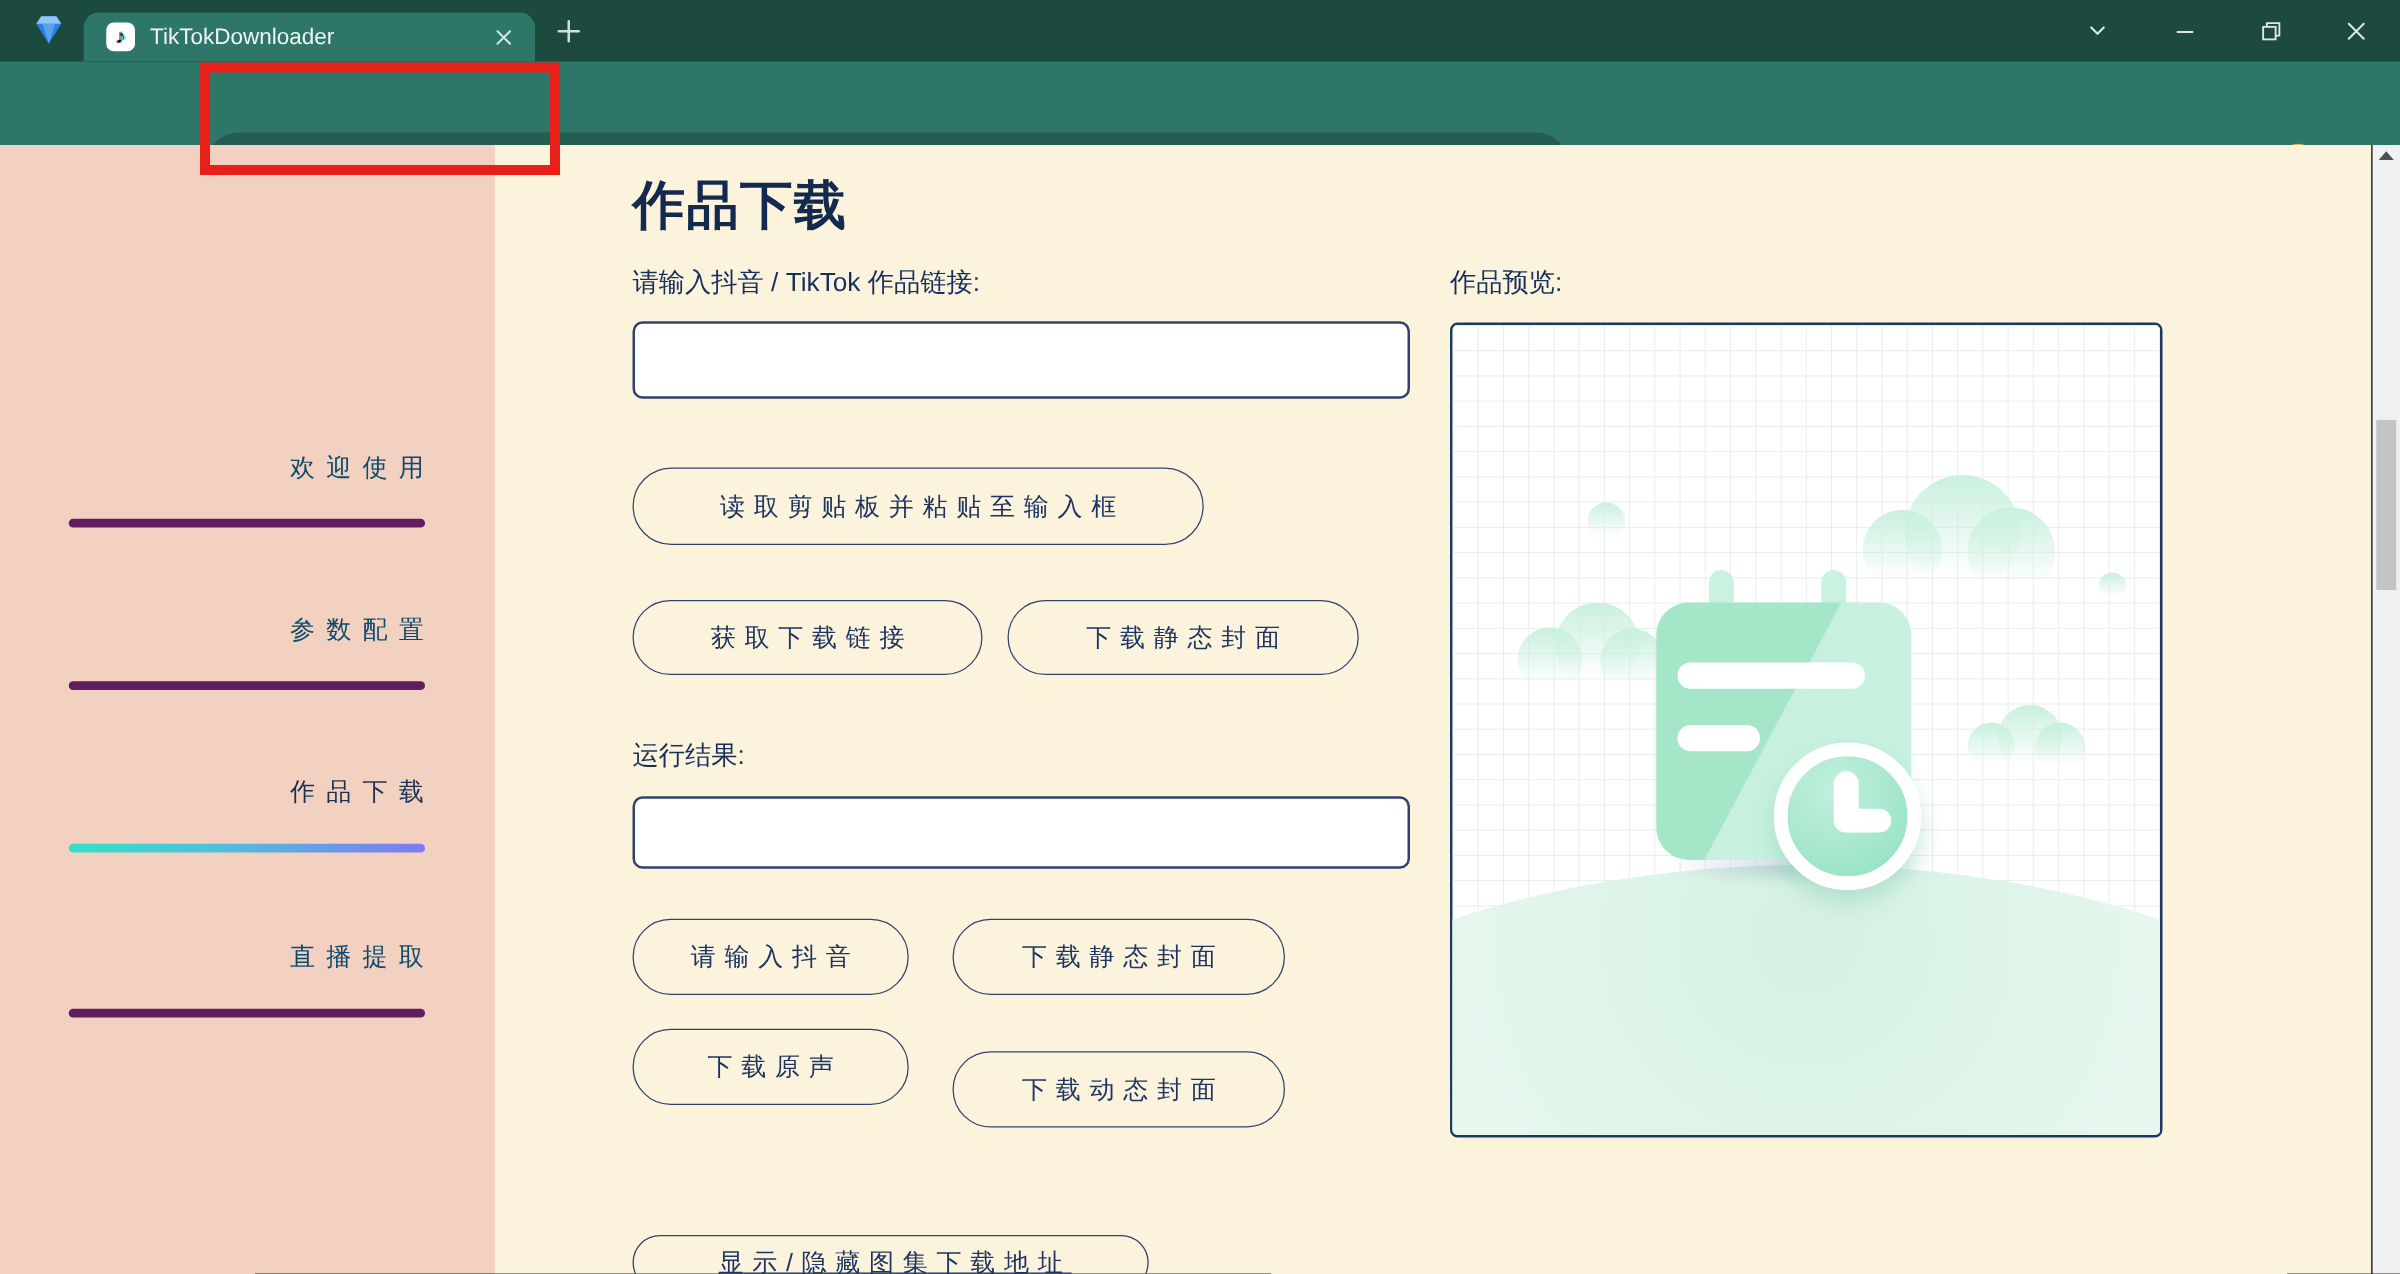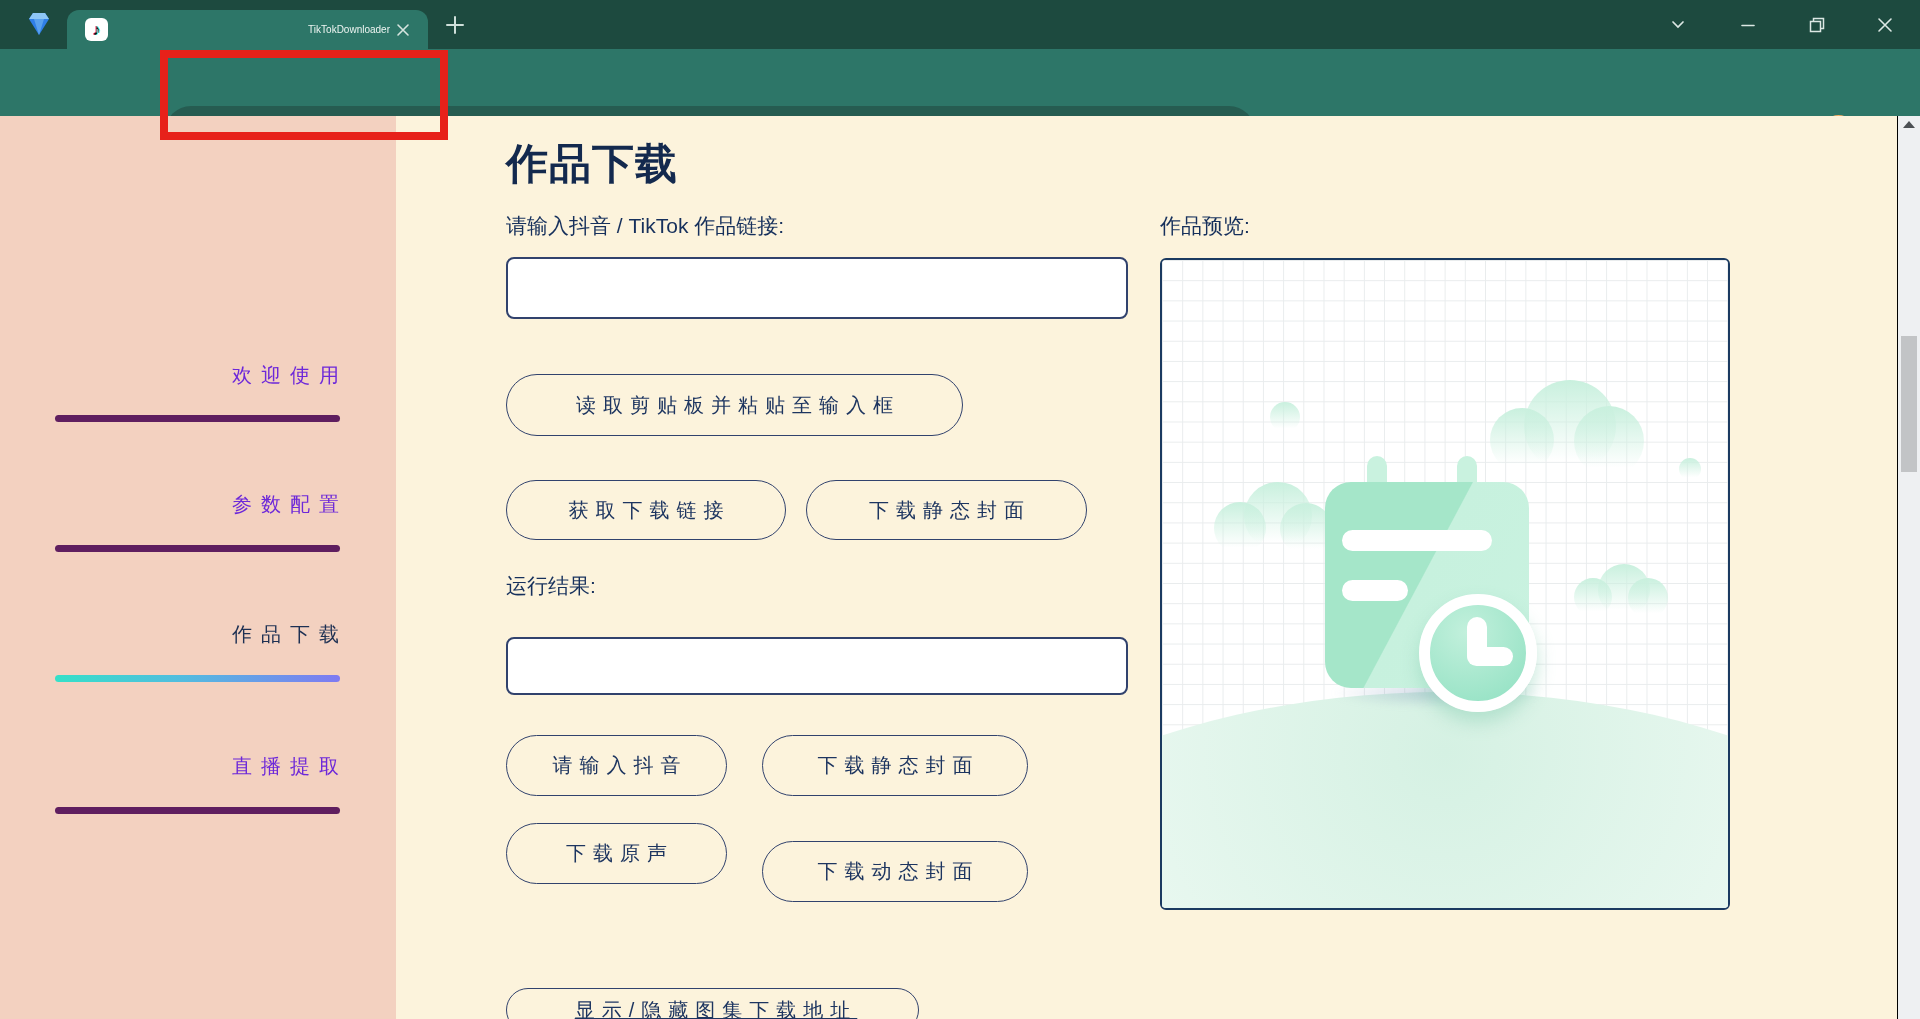--- a/index.html
+++ b/index.html
@@ -8,22 +8,22 @@
 
   
   .titlebar{position:absolute;left:0;top:0;width:1920px;height:49px;background:#1d4a3f;}
   .gem{position:absolute;left:26px;top:9px;width:26px;height:28px;}
   .tab{position:absolute;left:67px;top:10px;width:361px;height:39px;background:#2d7668;
        border-radius:12px 12px 0 0;display:flex;align-items:center;
        padding:0 12px 0 18px;box-sizing:border-box;}
   .favicon{width:23px;height:23px;border-radius:6px;background:#fff;display:flex;
        align-items:center;justify-content:center;font-size:16px;font-weight:700;color:#0d0d0d;
        text-shadow:1px 0 0 #25f4ee,-1px 0 0 #fe2c55;flex:0 0 auto;}
-  .tabtitle{margin-left:12px;color:#eef5f2;font-size:10px;flex:1;white-space:nowrap;
-       overflow:hidden;text-overflow:ellipsis;text-align:right;}
+  .tabtitle{margin-left:12px;color:#eef5f2;font-size:18px;flex:1;white-space:nowrap;
+       overflow:hidden;text-overflow:ellipsis;}
   .ticonbtn{width:26px;height:26px;display:flex;align-items:center;justify-content:center;flex:0 0 auto;}
   .newtab{position:absolute;left:442px;top:12px;width:26px;height:26px;display:flex;
        align-items:center;justify-content:center;}
   .wctl{position:absolute;top:0;width:46px;height:49px;display:flex;align-items:center;justify-content:center;}
   .wctl.chev{left:1655px}.wctl.min{left:1725px}.wctl.res{left:1794px}.wctl.clo{left:1862px}
 
   
   .toolbar{position:absolute;left:0;top:49px;width:1920px;height:67px;background:#2d7668;}
   .navbtn{position:absolute;top:62px;width:40px;height:40px;display:flex;align-items:center;justify-content:center;}
   .nb-back{left:13px}.nb-fwd{left:61px}.nb-reload{left:109px}
@@ -42,31 +42,31 @@
        align-items:center;justify-content:center;gap:4px;}
   .dots i{width:4px;height:4px;border-radius:50%;background:#dce8e4;}
 
   
   .redbox{position:absolute;left:160px;top:50px;width:288px;height:90px;box-sizing:border-box;
        border:8px solid #e7211a;z-index:60;}
 
   
   .sidebar{position:absolute;left:0;top:116px;width:396px;height:903px;background:#f3d1c0;}
   .snav{position:absolute;right:48px;height:26px;line-height:26px;font-size:20px;
-       letter-spacing:9px;color:#6d28d9;cursor:default;white-space:nowrap;}
+       letter-spacing:9px;color:#0c4a6e;cursor:default;white-space:nowrap;}
   .snav.active{color:#1d3053;font-weight:500;}
   .sline{position:absolute;left:55px;width:285px;height:7px;border-radius:4px;background:#5f1e5f;}
   .sline.grad{background:linear-gradient(90deg,#35e0c8 0%,#52bcdf 45%,#7f7af2 100%);}
   .sn1{top:246px}.sn2{top:375px}.sn3{top:505px}.sn4{top:637px}
   .sl1{top:299px}.sl2{top:429px}.sl3{top:559px}.sl4{top:691px}
 
   .content{position:absolute;left:396px;top:116px;width:1501px;height:903px;background:#fcf3dc;}
   .h1{position:absolute;left:110px;top:20px;font-size:42px;font-weight:600;color:#13294e;letter-spacing:1px;}
   .flabel{position:absolute;left:110px;font-size:21px;color:#16305c;}
-  .fl1{top:96px}.fl2{top:456px}.flprev{left:764px;top:96px;}
+  .fl1{top:96px}.fl2{top:474px}.flprev{left:764px;top:96px;}
   .tinput{position:absolute;left:110px;width:622px;box-sizing:border-box;background:#fff;
        border:2px solid #31426d;border-radius:8px;font-size:20px;color:#16305c;padding:0 14px;outline:none;}
   .ti1{top:141px;height:62px;}.ti2{top:521px;height:58px;}
   .pbtn{position:absolute;box-sizing:border-box;border:1.5px solid #31426d;border-radius:33px;
        background:transparent;color:#1d3560;font-size:20px;letter-spacing:7px;text-indent:7px;
        display:flex;align-items:center;justify-content:center;cursor:pointer;white-space:nowrap;
        font-family:inherit;}
   .b1{left:110px;top:258px;width:457px;height:62px;}
   .b2{left:110px;top:364px;width:280px;height:60px;text-align:right;}
   .b3{left:410px;top:364px;width:281px;height:60px;}

